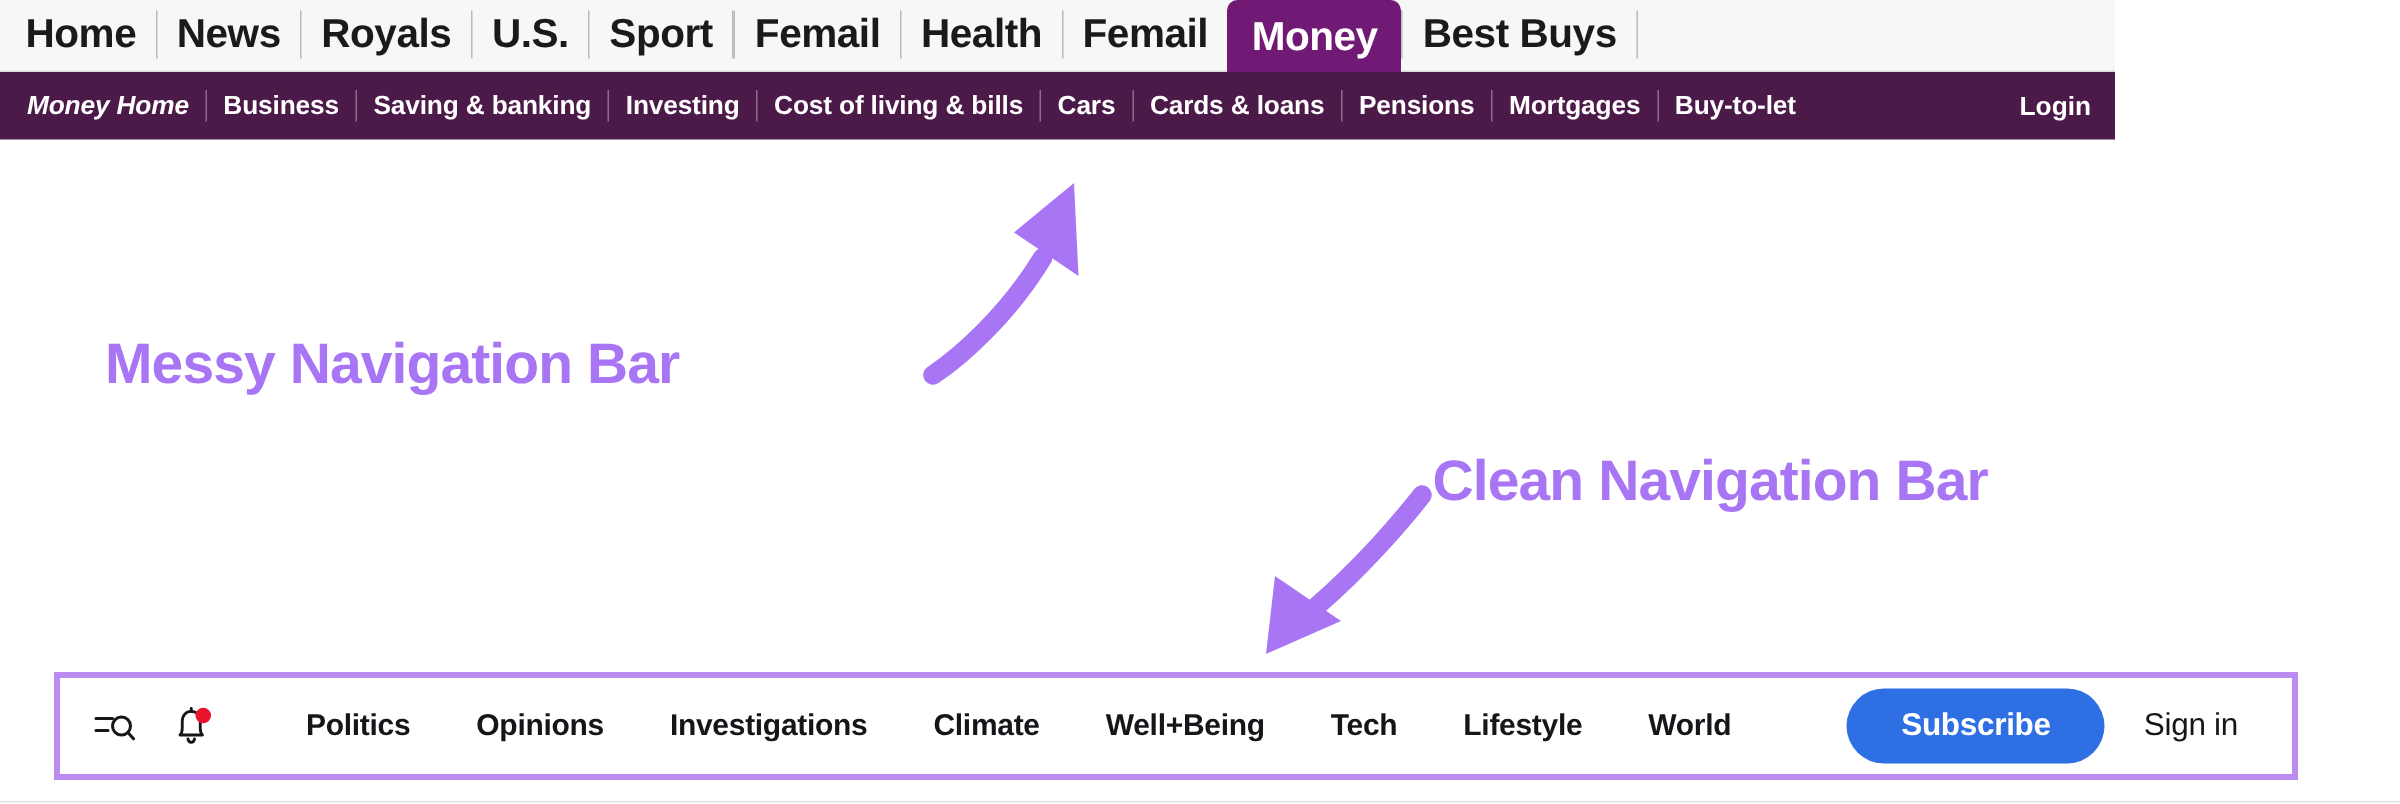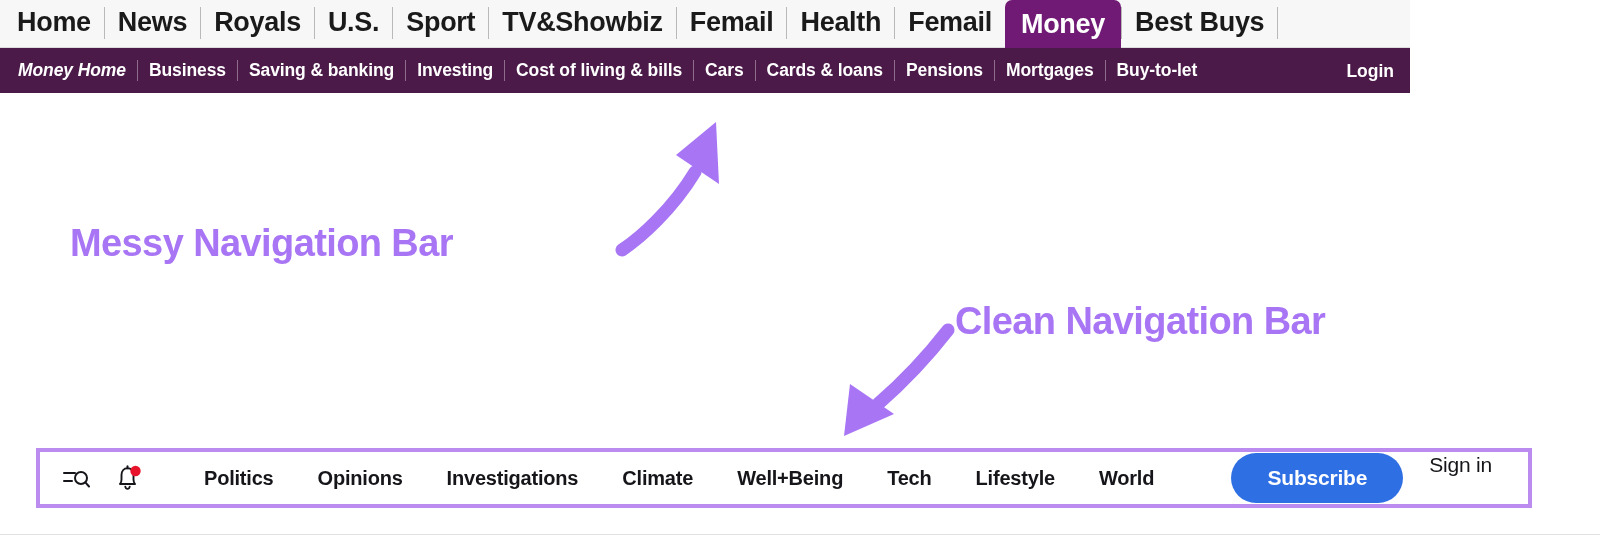--- a/index.html
+++ b/index.html
@@ -119,21 +119,21 @@
   }
   #messy-arrow { left: 600px; top: 110px; }
   #clean-arrow { left: 810px; top: 312px; }
 
   
   #clean-nav {
     position: absolute;
     left: 36px;
     top: 448px;
     width: 1496px;
-    height: 60px;
+    height: 72px;
     border: 4px solid #bb8bf0;
     background: #ffffff;
     box-sizing: border-box;
     display: flex;
     align-items: center;
   }
   .cn-icons {
     display: flex;
     align-items: center;
     gap: 20px;
@@ -158,20 +158,21 @@
     font-weight: bold;
     color: #16161a;
     padding: 0 22px;
     white-space: nowrap;
     cursor: pointer;
     letter-spacing: -0.2px;
   }
   .cn-right {
     margin-left: auto;
     display: flex;
+    align-items: center;
     gap: 26px;
     padding-right: 36px;
   }
   #subscribe-button {
     background: #2f6fe4;
     color: #ffffff;
     font-size: 21px;
     font-weight: bold;
     border: none;
     border-radius: 26px;
@@ -206,21 +207,20 @@
         <div class="mm-item">Home</div>
         <div class="mm-sep"></div>
         <div class="mm-item">News</div>
         <div class="mm-sep"></div>
         <div class="mm-item">Royals</div>
         <div class="mm-sep"></div>
         <div class="mm-item">U.S.</div>
         <div class="mm-sep"></div>
         <div class="mm-item">Sport</div>
         <div class="mm-sep"></div>
-        <div class="mm-item">TV&amp;Showbiz</div>
         <div class="mm-sep"></div>
         <div class="mm-item">Femail</div>
         <div class="mm-sep"></div>
         <div class="mm-item">Health</div>
         <div class="mm-sep"></div>
         <div class="mm-item">Femail</div>
         <div class="mm-item active">Money</div>
         <div class="mm-sep"></div>
         <div class="mm-item">Best Buys</div>
         <div class="mm-sep"></div>

